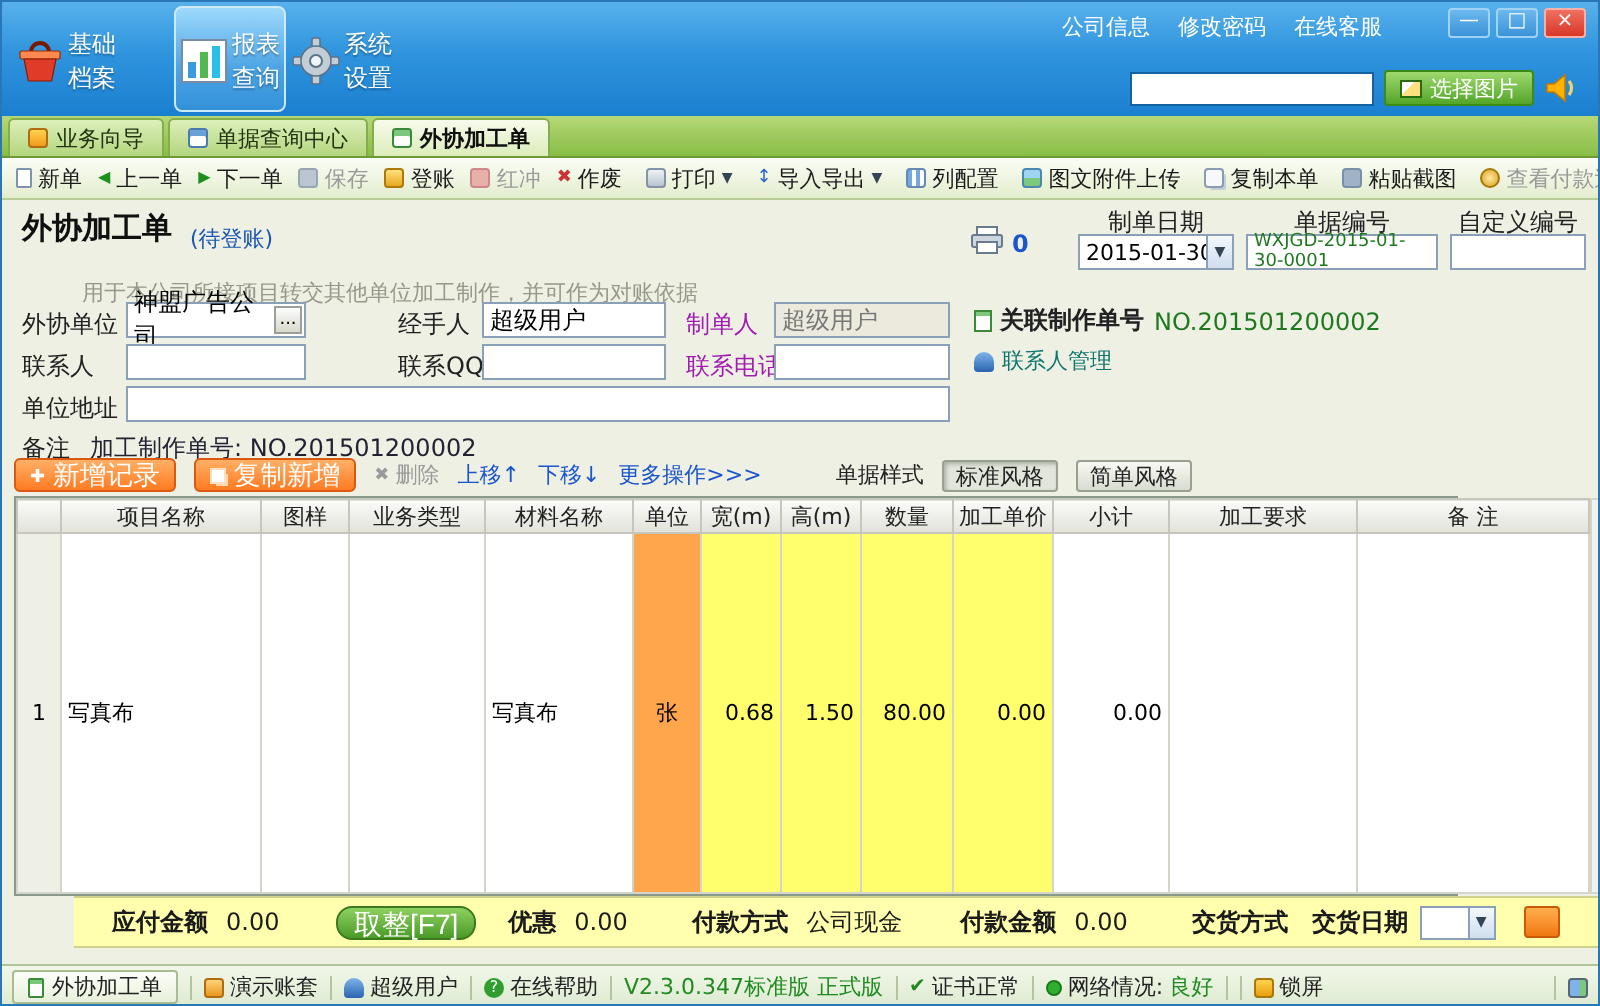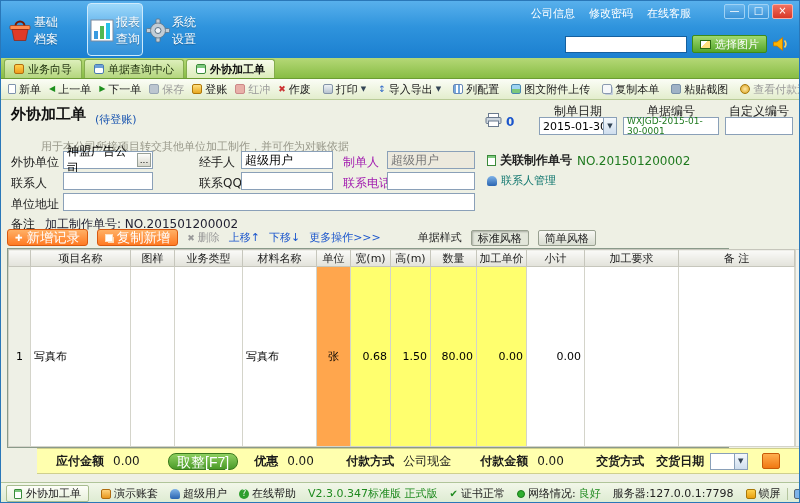--- a/index.html
+++ b/index.html
@@ -512,21 +512,20 @@
       <span class="mi-check">✔</span>
       <span>证书正常</span>
     </span>
     <span class="sb-sep"></span>
     <span class="sb-item">
       <span class="mi-net"></span>
       <span>网络情况:</span>
       <span class="sb-green">良好</span>
     </span>
     <span class="sb-sep"></span>
-    <span class="sb-item">服务器:127.0.0.1:7798</span>
     <span class="sb-sep"></span>
     <span class="sb-item">
       <span class="sb-mini mi-lock"></span>
       <span>锁屏</span>
     </span>
     <span class="sb-right">
       <span class="sb-sep"></span>
       <span class="sb-item">
         <span class="sb-mini mi-switch"></span>
 

